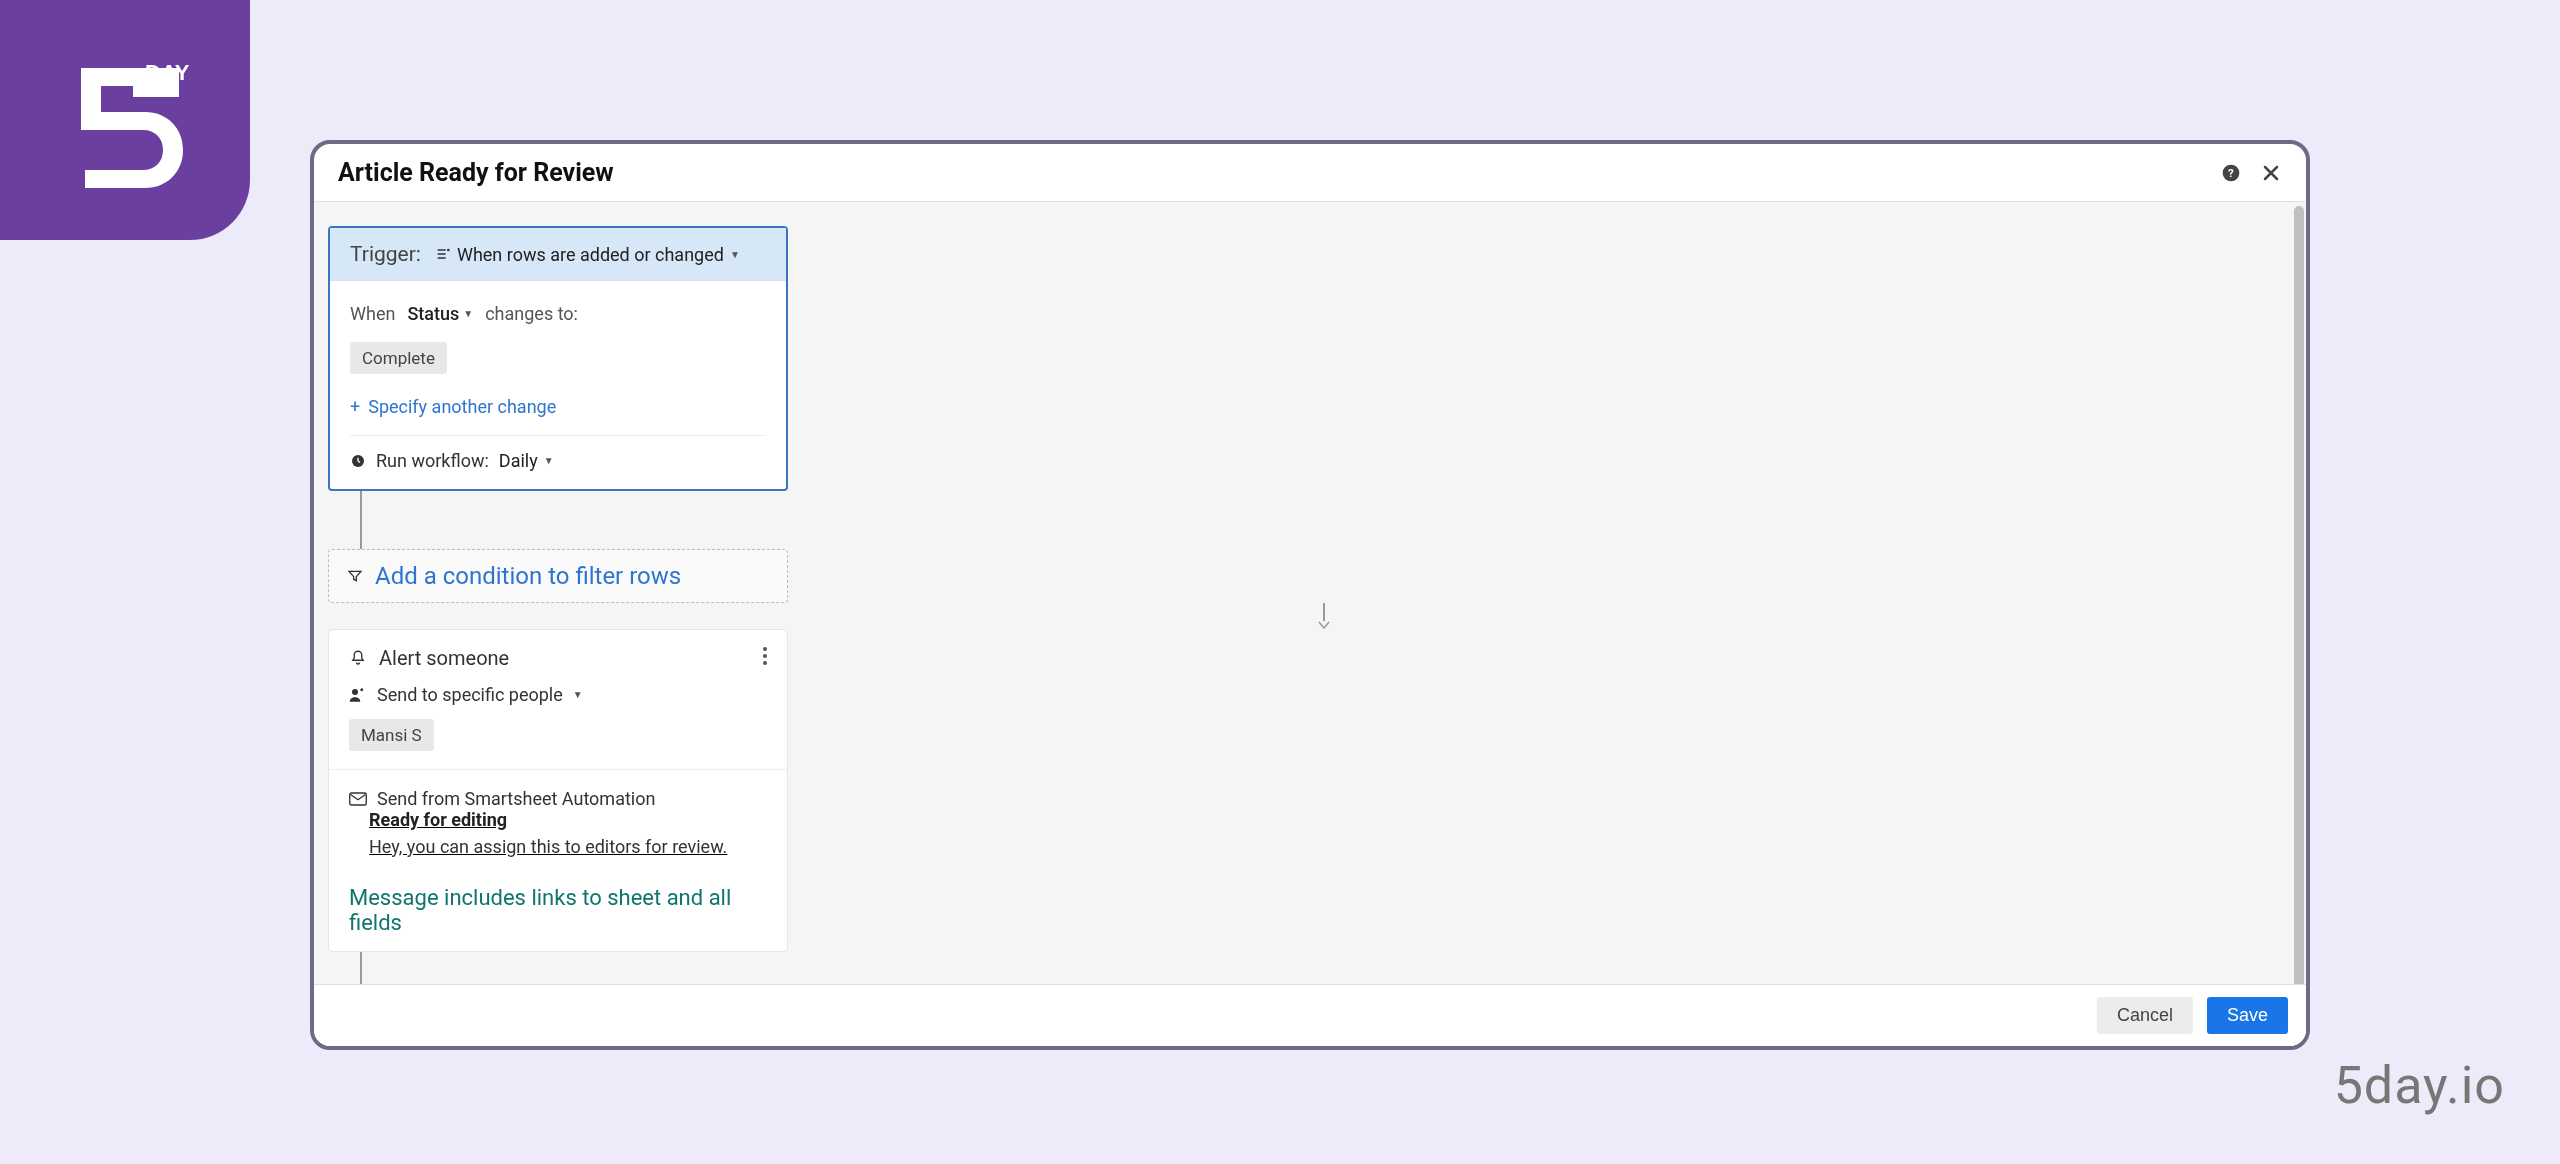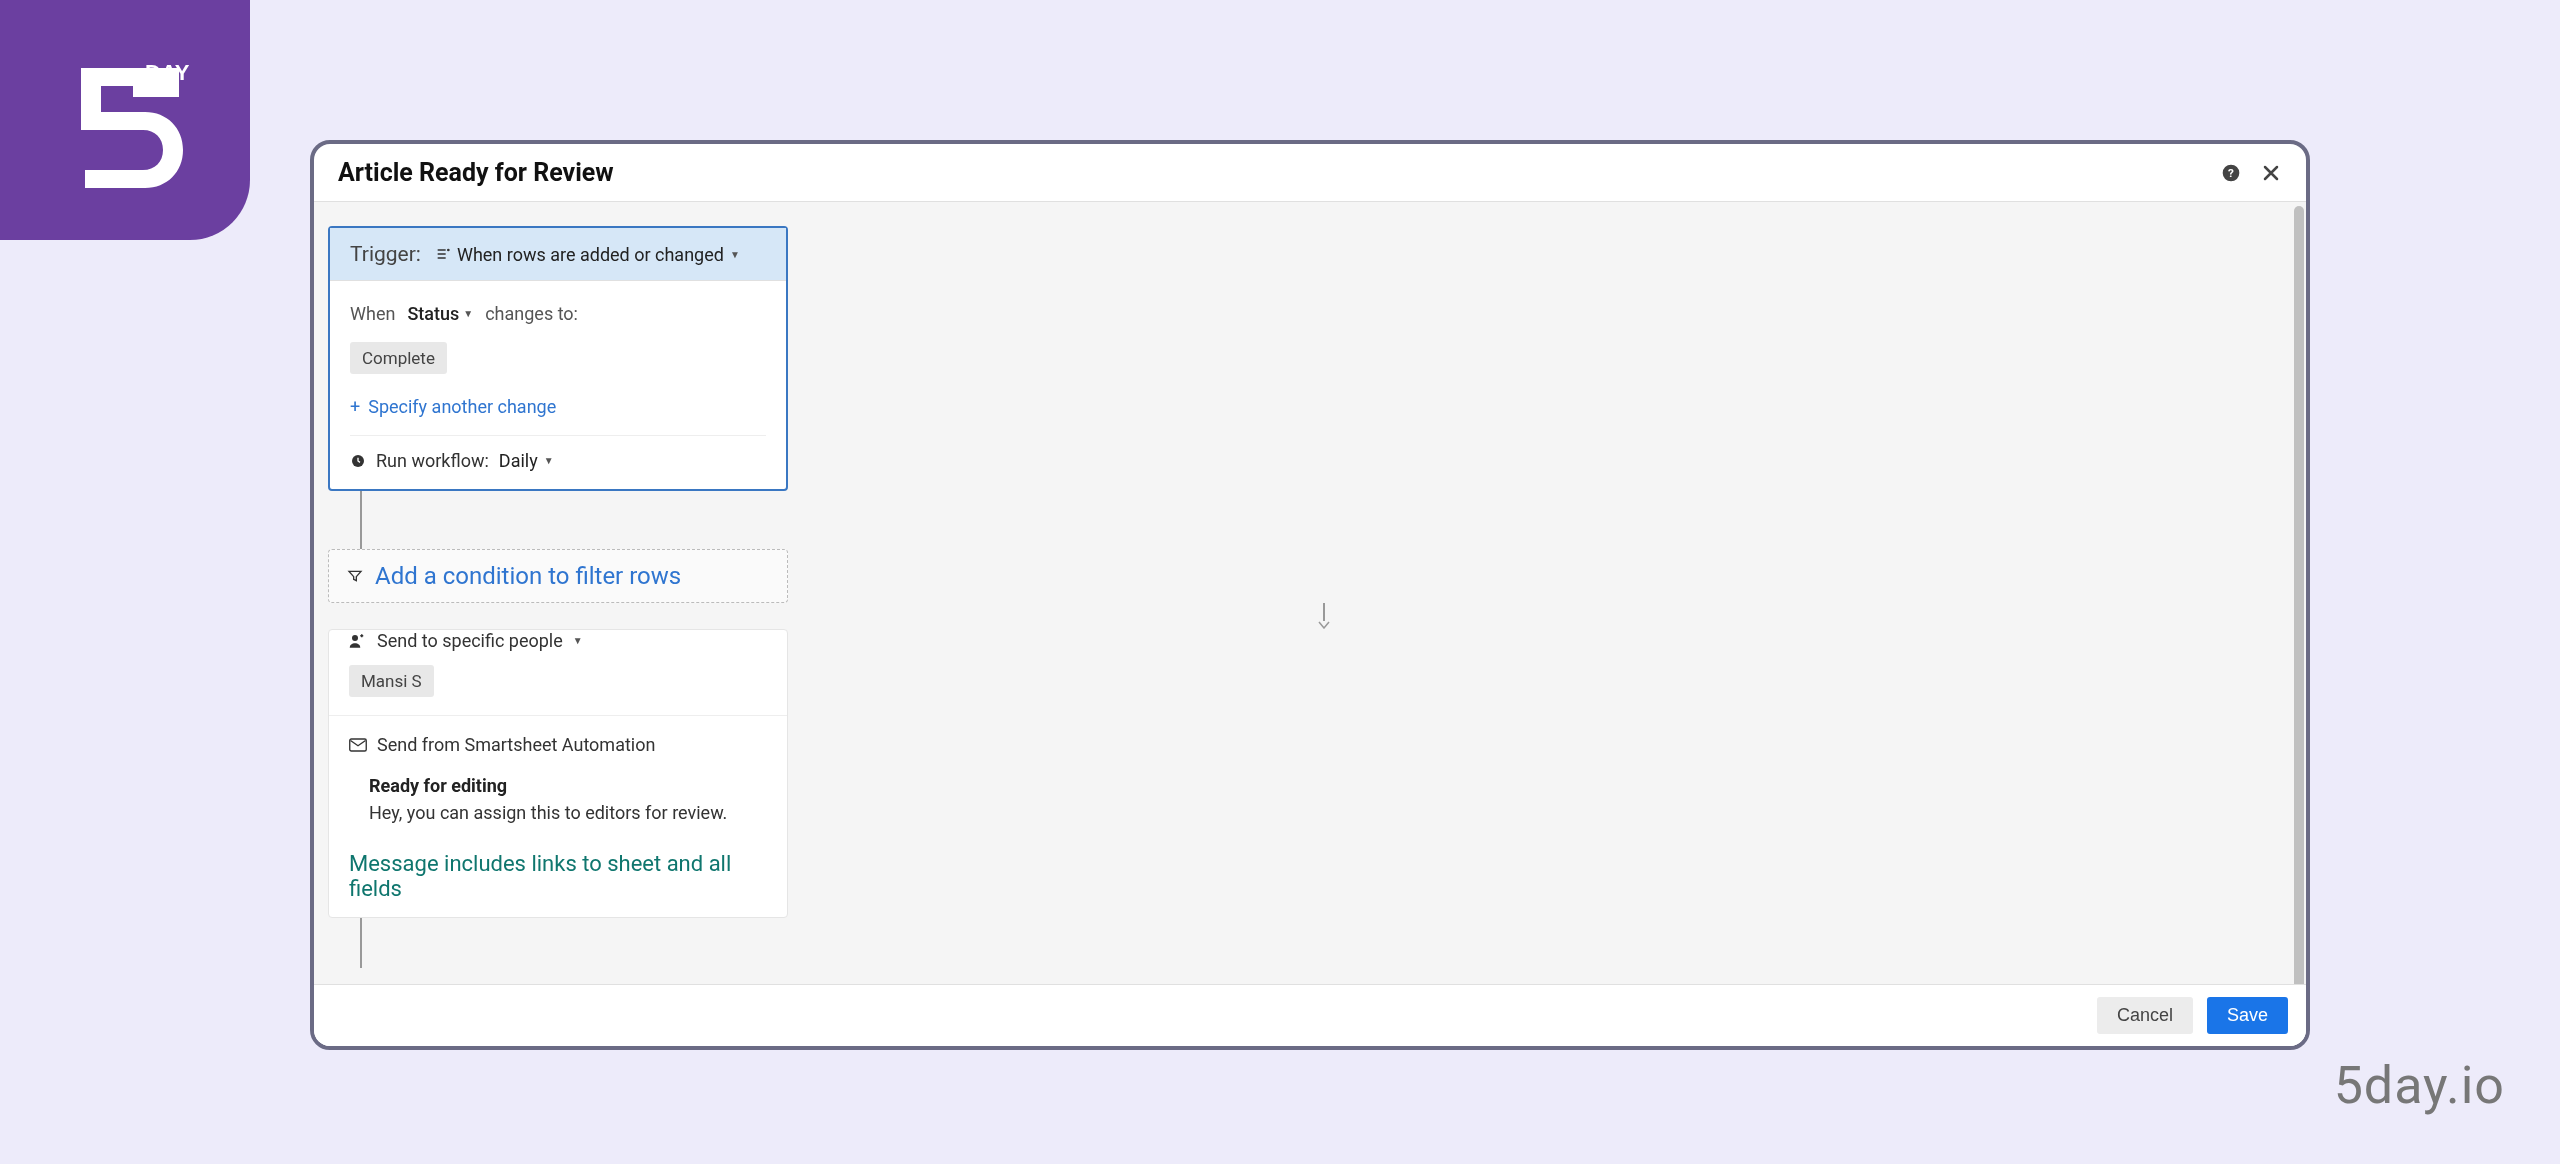--- a/index.html
+++ b/index.html
@@ -218,22 +218,22 @@
   padding: 0 20px 18px 20px;
 }
 .icon-label-row {
   display: flex;
   align-items: center;
   gap: 10px;
   color: #333;
   font-size: 18px;
 }
 .msg-block {
-  margin-top: 20px;
   padding-left: 20px;
+  text-decoration: underline;
 }
 .msg-title { font-weight: 700; color: #222; font-size: 18px; }
 .msg-body { color: #333; font-size: 18px; margin-top: 6px; }
 .msg-note {
   color: #0f766e;
   font-size: 22px;
   padding: 10px 20px 16px 20px;
 }
 .line-sep { height: 1px; background: #eee; }
 .modal-footer {
@@ -347,20 +347,35 @@
       <div class="arrow-v">
         <div class="arrow-stem"></div>
         <div class="arrow-head">
             <svg width="12" height="8" viewBox="0 0 12 8">
               <path d="M1 1 L6 7 L11 1" fill="none" stroke="#999" stroke-width="1.5"></path>
             </svg>
           </div>
       </div>
 
       <div class="card action-card">
+        <div class="action-head">
+          <div class="action-head-left">
+            <svg width="18" height="18" viewBox="0 0 24 24">
+                <path d="M12 3a5 5 0 0 0-5 5v4l-2 3h14l-2-3V8a5 5 0 0 0-5-5z M10 18a2 2 0 0 0 4 0" fill="none" stroke="#333" stroke-width="1.8"></path>
+              </svg>
+            <span class="action-title">Alert someone</span>
+          </div>
+          <div class="more-v">
+            <svg width="4" height="18" viewBox="0 0 4 18">
+                <circle cx="2" cy="2" r="2" fill="#555"></circle>
+                <circle cx="2" cy="9" r="2" fill="#555"></circle>
+                <circle cx="2" cy="16" r="2" fill="#555"></circle>
+              </svg>
+          </div>
+        </div>
         <div class="section">
           <div class="icon-label-row dropdown">
             <svg width="18" height="16" viewBox="0 0 24 20">
                 <circle cx="8" cy="6" r="4" fill="#333"></circle>
                 <path d="M1 19c0-4 3-6 7-6s7 2 7 6" fill="#333"></path>
                 <path d="M15 3l4 0 M17 1l0 4" stroke="#333" stroke-width="2"></path>
               </svg>
             <span>Send to specific people</span>
             <span class="tri">▼</span>
           </div>

